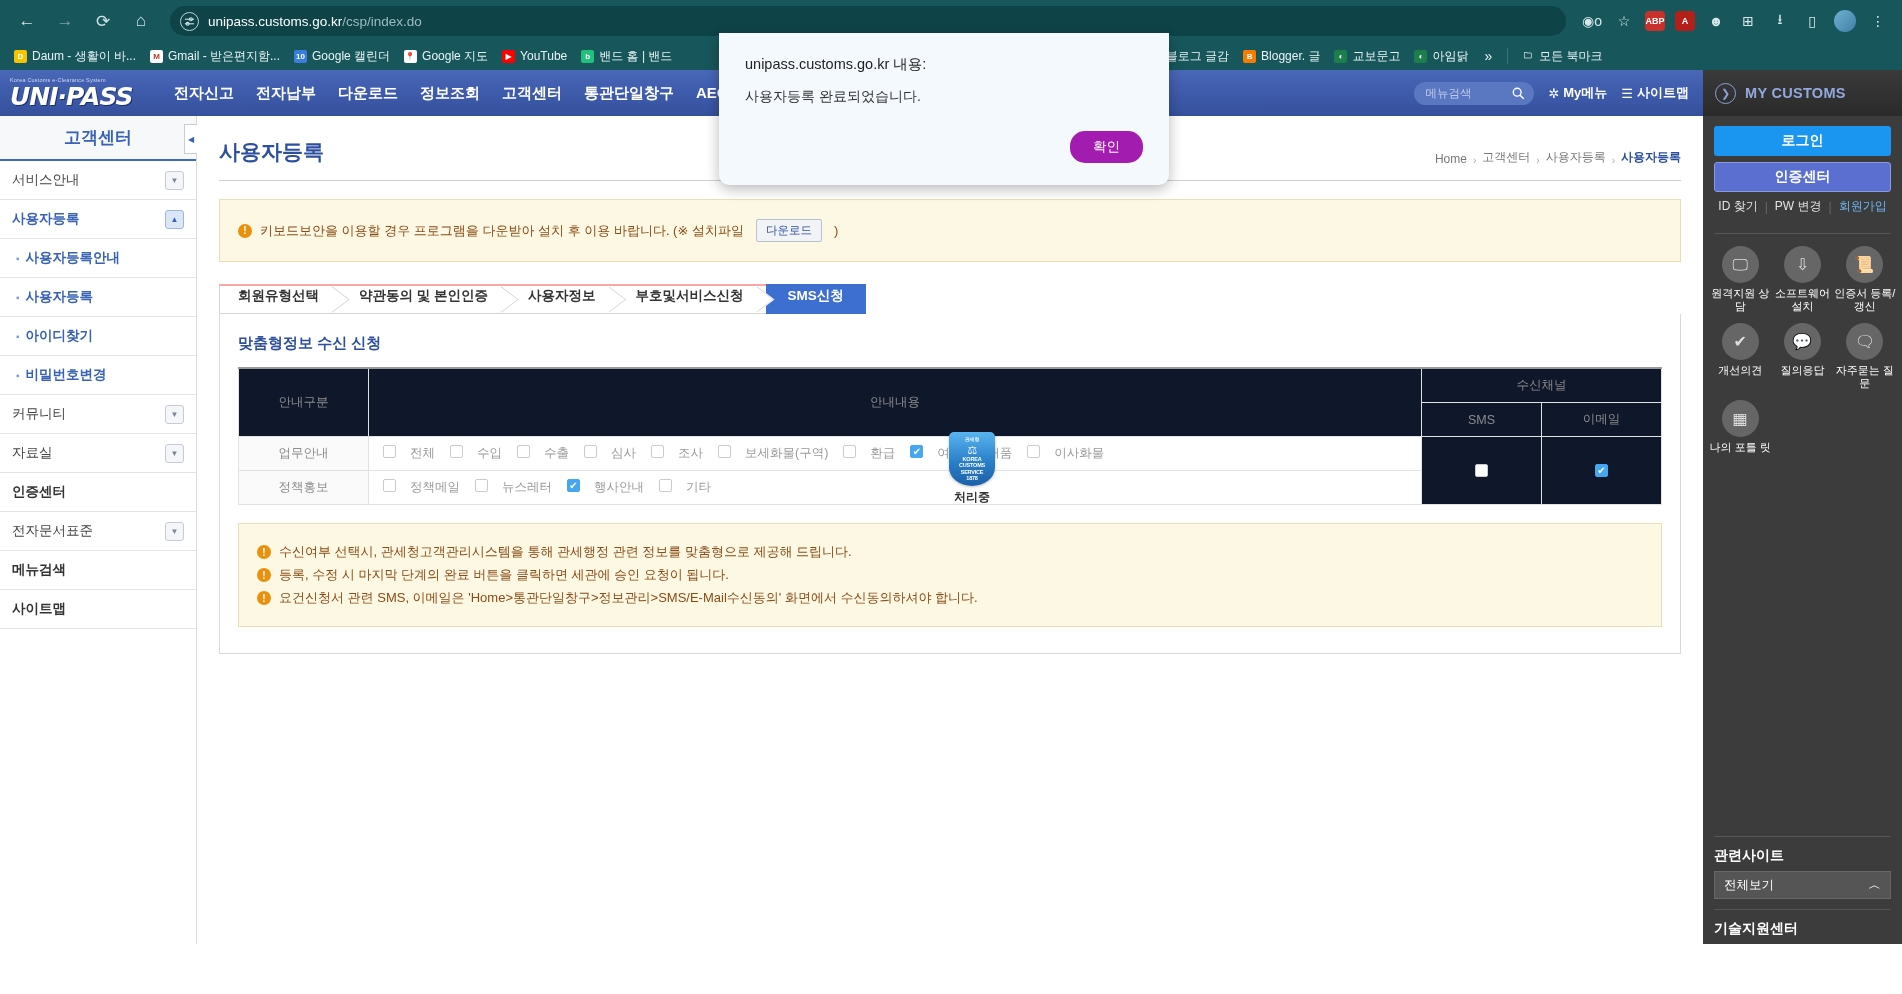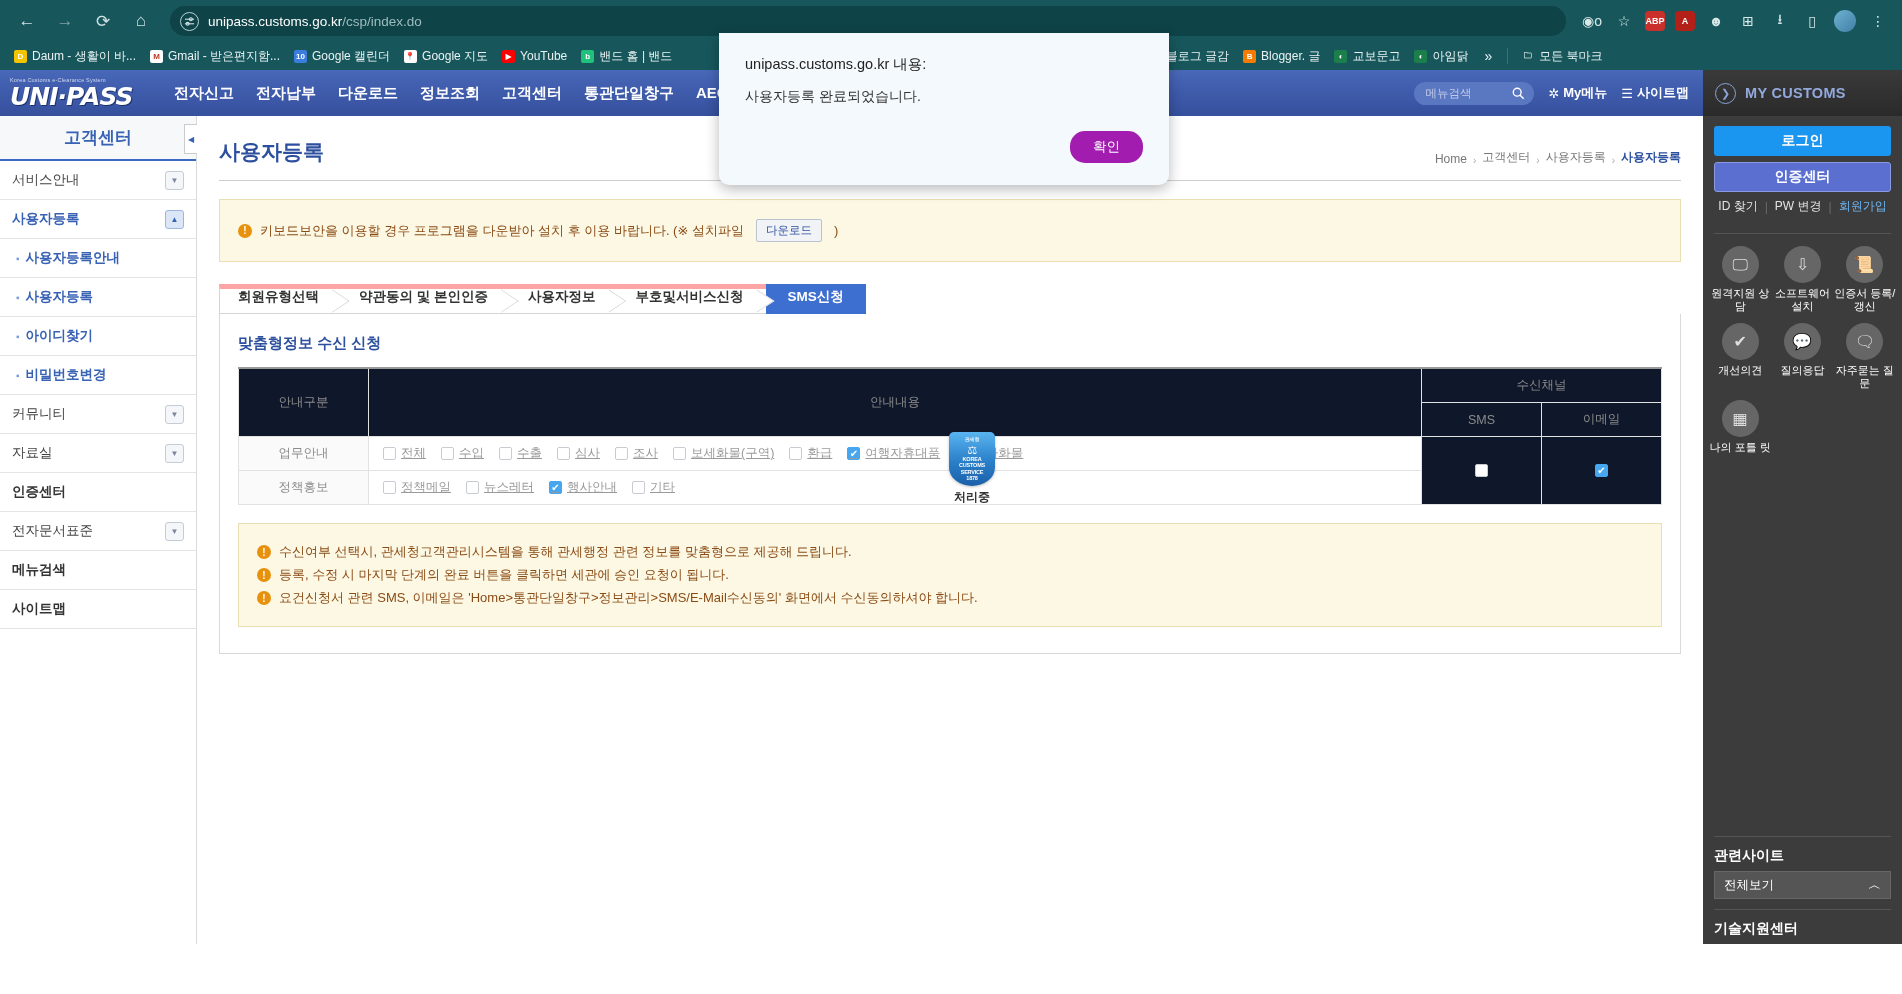--- a/index.html
+++ b/index.html
@@ -153,21 +153,21 @@
   .dl-btn {
     border:1px solid #b9c2cf;background:#f1f3f6;color:#2c4f9e;
     font-size:11.5px;padding:3px 9px;border-radius:2px;margin:0 4px;
   }
 
   
   #steps { display:flex;margin-top:22px;height:30px; }
   .step {
     position:relative;display:flex;align-items:center;
     padding:0 22px 8px 18px;font-size:13.5px;color:#333;font-weight:bold;
-    background:#fff;border-top:5px solid #fca5a5;border-bottom:1px solid #d5d5d5;
+    background:#fff;border-top:2px solid #fca5a5;border-bottom:1px solid #d5d5d5;
   }
   .step:first-child { border-left:1px solid #d5d5d5; }
   .step .chev {
     position:absolute;right:-9px;top:0;width:18px;height:100%;
     background:#fff;z-index:2;
     clip-path:polygon(0 0,100% 50%,0 100%);
     border:0;
   }
   .step .chev:before{
     content:"";position:absolute;left:0;top:0;width:100%;height:100%;
@@ -189,21 +189,21 @@
 
   table.grid { width:100%;border-collapse:collapse;border-top:2px solid #9a9a9a; }
   table.grid th, table.grid td {
     border:1px solid #e2e2e2;font-size:12.5px;color:#8b8b8b;font-weight:normal;
     text-align:center;padding:8px 6px;background:#0f172a;
   }
   table.grid td.content { text-align:left;padding-left:14px;background:#fff; }
   table.grid td.rowhead { background:#fafafa;width:125px; }
   table.grid th.ch-top { width:240px; }
   .cb-row { display:flex;align-items:center;gap:6px;flex-wrap:wrap; }
-  .cb-item { display:flex;align-items:center;gap:5px;margin-right:9px;font-size:12.5px;color:#9a9a9a;text-decoration:underline; }
+  .cb-item { display:flex;align-items:flex-start;gap:14px;margin-right:9px;font-size:12.5px;color:#9a9a9a; }
   .cbx {
     width:13px;height:13px;border:1px solid #c8ccd2;border-radius:2px;background:#fff;
     flex:0 0 auto;display:inline-block;
   }
   .cbx.on {
     background:#46a6ef;border-color:#46a6ef;color:#fff;font-size:10px;
     display:flex;align-items:center;justify-content:center;line-height:1;
   }
   .cell-cb { display:flex;align-items:center;justify-content:center; }
 

